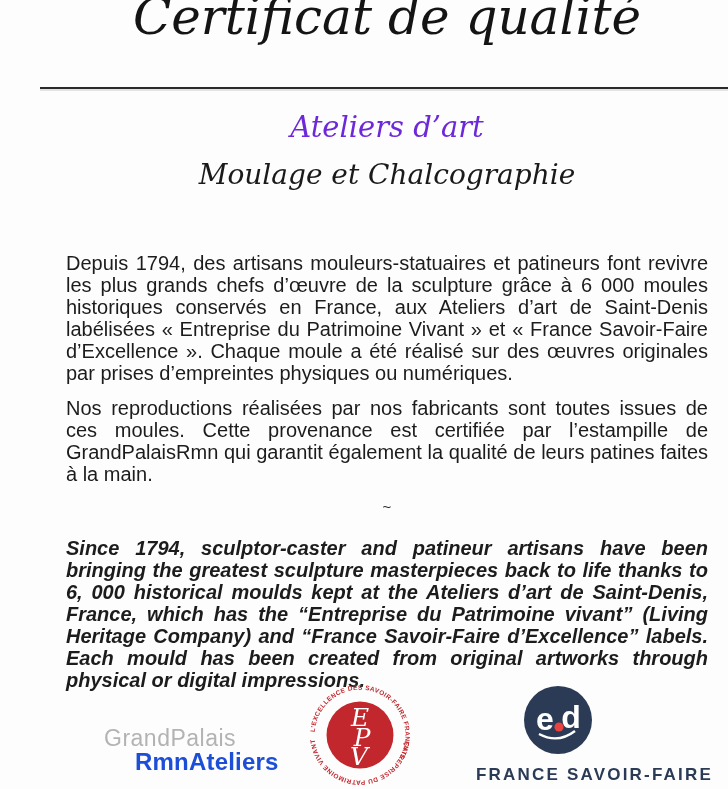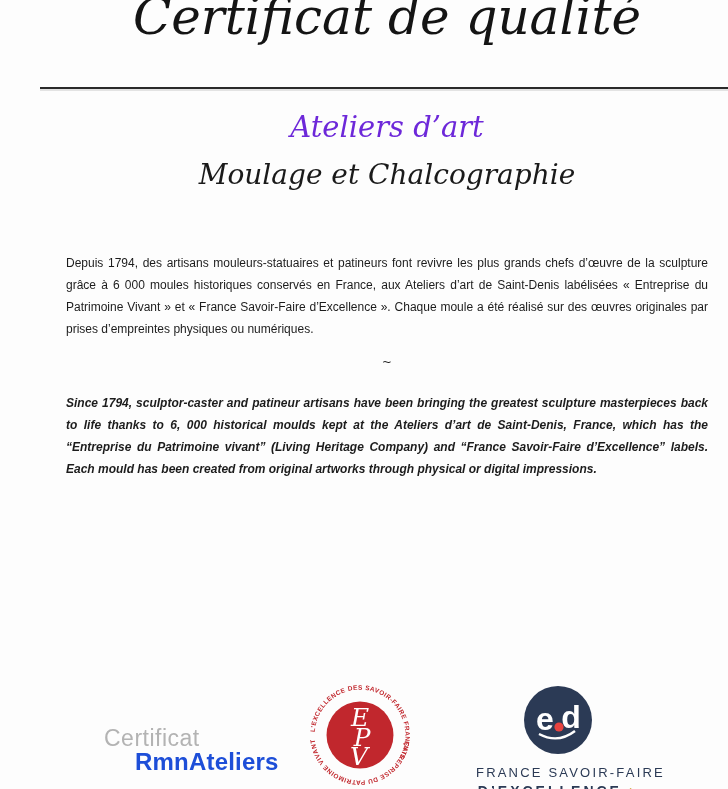--- a/index.html
+++ b/index.html
@@ -41,21 +41,21 @@
     font-family:"DejaVu Serif", serif;
     font-style:italic;
     font-size:28px;
     color:#1a1a1a;
   }
   .content {
     position:absolute; top:252px; left:66px; right:66px;
   }
   .content p {
     margin:0 0 13px 0;
-    font-size:12px;
+    font-size:20px;
     line-height:22px;
     text-align:justify;
     color:#1c1c1c;
   }
   .content p.en {
     font-style:italic;
     font-weight:700;
   }
   .separator {
     text-align:center;
@@ -89,22 +89,22 @@
     width:108px; height:108px;
   }
   .logo-fsf {
     position:absolute; left:476px; top:684px;
     width:164px;
     text-align:center;
   }
   .logo-fsf .fsf-circle { display:block; margin:0 auto; }
   .logo-fsf .fsf-caption {
     margin-top:9px;
-    font-size:13px;
-    font-weight:normal;
+    font-size:17px;
+    font-weight:bold;
     letter-spacing:2.2px;
     white-space:nowrap;
   }
   .logo-fsf .fsf-subcaption {
     margin-top:3px;
     font-size:14px;
     font-weight:bold;
     letter-spacing:3px;
     white-space:nowrap;
   }
@@ -117,27 +117,28 @@
 
   <div class="title">Certificat de qualité</div>
 
   <div class="rule"></div>
 
   <div class="subtitle1">Ateliers d’art</div>
   <div class="subtitle2">Moulage et Chalcographie</div>
 
   <div class="content">
     <p class="fr">Depuis 1794, des artisans mouleurs-statuaires et patineurs font revivre les plus grands chefs d’œuvre de la sculpture grâce à 6 000 moules historiques conservés en France, aux Ateliers d’art de Saint-Denis labélisées « Entreprise du Patrimoine Vivant » et « France Savoir-Faire d’Excellence ». Chaque moule a été réalisé sur des œuvres originales par prises d’empreintes physiques ou numériques.</p>
+    <p class="fr">Nos reproductions réalisées par nos fabricants sont toutes issues de ces moules. Cette provenance est certifiée par l’estampille de GrandPalaisRmn qui garantit également la qualité de leurs patines faites à la main.</p>
     <div class="separator">~</div>
     <div class="spacer-en"></div>
     <p class="en">Since 1794, sculptor-caster and patineur artisans have been bringing the greatest sculpture masterpieces back to life thanks to 6, 000 historical moulds kept at the Ateliers d’art de Saint-Denis, France, which has the “Entreprise du Patrimoine vivant” (Living Heritage Company) and “France Savoir-Faire d’Excellence” labels. Each mould has been created from original artworks through physical or digital impressions.</p>
   </div>
 
   <div class="logo-gp">
-    <span class="gp1" style="color:#b3b3b3;">Certificat</span>
+    <span class="gp1" style="color:#b3b3b3;">GrandPalais</span>
     <span class="gp2">RmnAteliers</span>
   </div>
 
   <svg class="logo-epv" viewBox="0 0 100 100" xmlns="http://www.w3.org/2000/svg">
     <defs>
       <path id="epvArc" d="M 50,50 m -42,0 a 42,42 0 1 1 84,0 a 42,42 0 1 1 -84,0" fill="none"></path>
     </defs>
     <circle cx="50" cy="50" r="31" fill="#c1272d"></circle>
     <text font-family="Liberation Sans, sans-serif" font-size="6" font-weight="600" fill="#c1272d" letter-spacing="0.4">
       <textPath href="#epvArc" startOffset="1%">L’EXCELLENCE DES SAVOIR-FAIRE FRANÇAIS</textPath>

